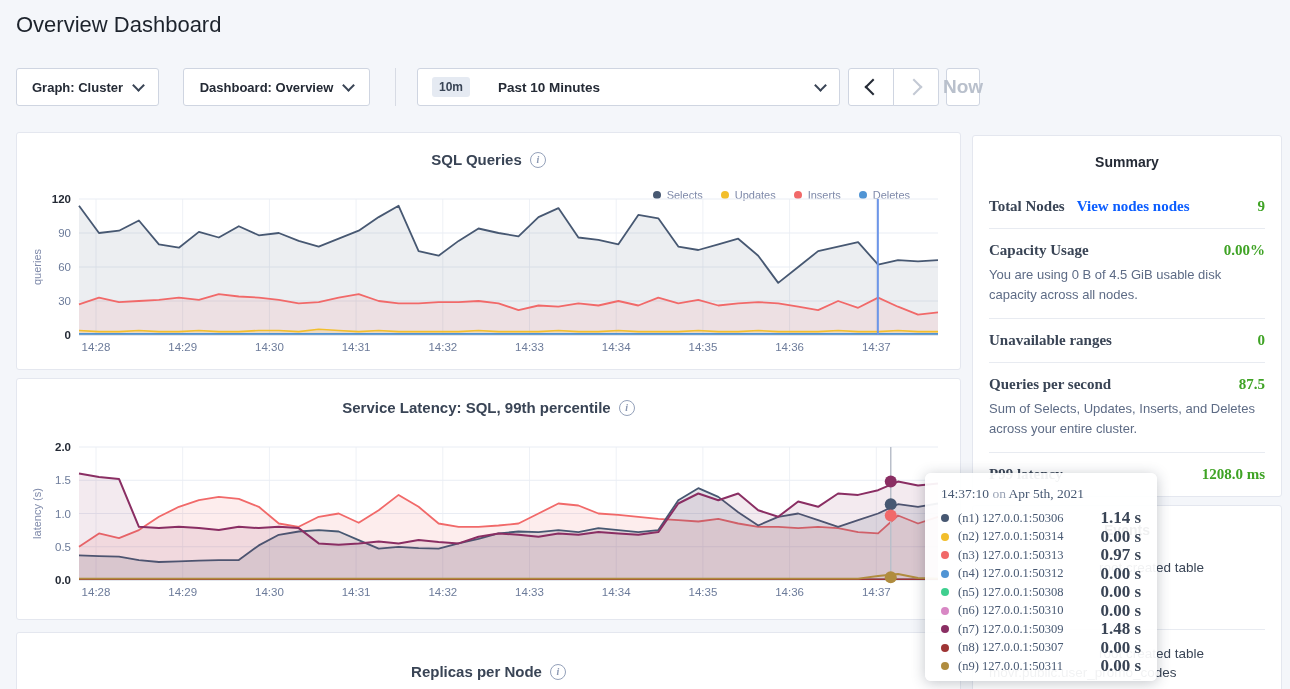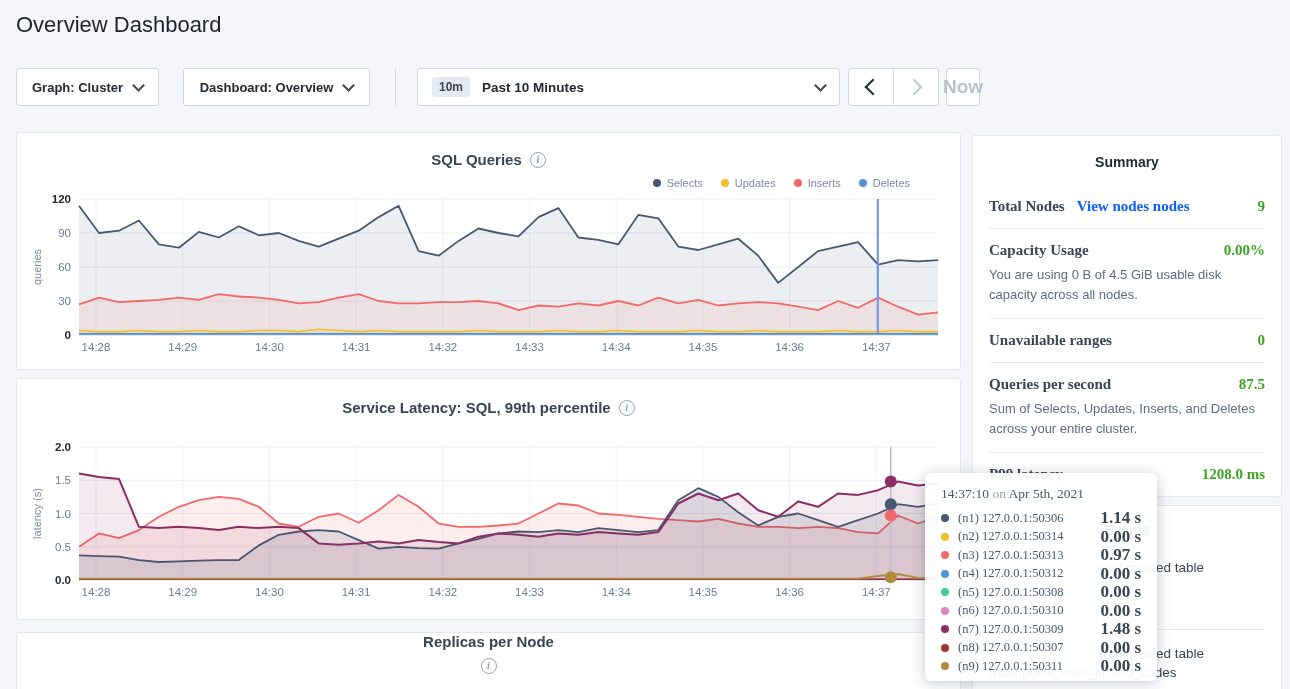--- a/index.html
+++ b/index.html
@@ -7,21 +7,21 @@
   .page-title{position:absolute;left:16px;top:12px;font-size:22px;font-weight:500;color:#1d232c;}
   .btn{position:absolute;height:38px;background:#fff;border:1px solid #cfd5e1;border-radius:3px;box-sizing:border-box;
        display:flex;align-items:center;justify-content:center;font-weight:700;font-size:13px;color:#242a35;cursor:pointer;}
   .chev{width:7px;height:7px;border-right:2px solid #394455;border-bottom:2px solid #394455;display:inline-block;
         transform:rotate(45deg);margin-left:11px;margin-top:-4px;}
   .arrow{width:10px;height:10px;border-right:2.5px solid #242a35;border-bottom:2.5px solid #242a35;display:inline-block;}
   .arrow.left{transform:rotate(135deg);margin-left:4px;}
   .arrow.right{transform:rotate(-45deg);margin-right:4px;border-color:#c3c9d4;}
   .disabled{color:#b9c0cc;}
   .vdivider{position:absolute;left:395px;top:68px;width:1px;height:38px;background:#d7dbe4;}
-  .badge{background:#e5eaf2;border-radius:3px;padding:3px 7px;font-size:12px;font-weight:700;color:#394455;margin-right:12px;}
+  .badge{background:#e5eaf2;border-radius:3px;padding:3px 7px;font-size:12px;font-weight:700;color:#394455;margin-right:28px;}
   .card{position:absolute;background:#fff;border:1px solid #e4e7ef;border-radius:3px;box-sizing:border-box;}
   .chart-title{position:absolute;left:0;width:100%;display:flex;justify-content:center;align-items:center;gap:8px;
                font-weight:700;font-size:15px;color:#394455;}
   .info-icon{width:16px;height:16px;border:1px solid #94a1ba;border-radius:50%;color:#8a97b1;font-size:10px;
              line-height:14px;text-align:center;font-style:italic;font-family:"Liberation Serif",serif;box-sizing:border-box;}
   .legend{position:absolute;display:flex;gap:18px;align-items:center;}
   .legend-item{display:flex;align-items:center;gap:6px;font-size:11px;color:#7e89a9;}
   .legend-dot{width:8px;height:8px;border-radius:50%;}
   svg text{font-family:"Liberation Sans",sans-serif;}
   .chart-svg{position:absolute;left:0;top:0;}
@@ -77,21 +77,21 @@
   </div>
   <div class="btn disabled" style="left:946px;top:68px;width:34px;font-size:19px;">
     <span>Now</span>
   </div>
 
   <div class="card" style="left:16px;top:132px;width:945px;height:238px;">
     <div class="chart-title" style="top:18px;">
       <span>SQL Queries</span>
       <span class="info-icon">i</span>
     </div>
-    <div class="legend" style="right:50px;top:44px;" id="legend-sql">
+    <div class="legend" style="right:50px;top:56px;" id="legend-sql">
         <span class="legend-item">
           <span class="legend-dot" style="background: rgb(71, 88, 114);"></span>
           <span>Selects</span>
         </span>
         <span class="legend-item">
           <span class="legend-dot" style="background: rgb(242, 190, 44);"></span>
           <span>Updates</span>
         </span>
         <span class="legend-item">
           <span class="legend-dot" style="background: rgb(241, 105, 105);"></span>
@@ -197,21 +197,21 @@
         <path d="M62.0 199.7L82.0 199.7L102.0 199.7L121.9 199.7L141.9 199.7L161.9 199.7L181.9 199.7L201.8 199.7L221.8 199.7L241.8 199.7L261.8 199.7L281.7 199.7L301.7 199.7L321.7 199.7L341.7 199.7L361.7 199.7L381.6 199.7L401.6 199.7L421.6 199.7L441.6 199.7L461.5 199.7L481.5 199.7L501.5 199.7L521.5 199.7L541.4 199.7L561.4 199.7L581.4 199.7L601.4 199.7L621.3 199.7L641.3 199.7L661.3 199.7L681.3 199.7L701.3 199.7L721.2 199.7L741.2 199.7L761.2 199.7L781.2 199.7L801.1 199.7L821.1 199.7L841.1 199.7L861.1 197.0L881.0 195.0L901.0 199.0L921.0 199.7" fill="none" stroke="#b08c3e" stroke-width="1.8" stroke-linejoin="round"></path>
         <line x1="873.755" x2="873.755" y1="68" y2="201" stroke="#b9bfca" stroke-width="1.5"></line>
         <circle cx="873.755" cy="102.58" r="6" fill="#8a2e63"></circle>
         <circle cx="873.755" cy="125.19000000000001" r="6" fill="#475872"></circle>
         <circle cx="873.755" cy="136.495" r="6" fill="#f16969"></circle>
         <circle cx="873.755" cy="198.34" r="6" fill="#b08c3e"></circle>
       </svg>
   </div>
 
   <div class="card" style="left:16px;top:632px;width:945px;height:90px;">
-    <div class="chart-title" style="top:0;flex-direction:column;">
+    <div class="chart-title" style="top:30px;">
       <span>Replicas per Node</span>
       <span class="info-icon">i</span>
     </div>
   </div>
 
   <div class="card" style="left:972px;top:135px;width:310px;height:362px;">
     <div class="sum-inner">
       <div class="sum-heading">Summary</div>
       <div class="sum-row" style="padding-top:16px;">
         <div class="sum-line">

